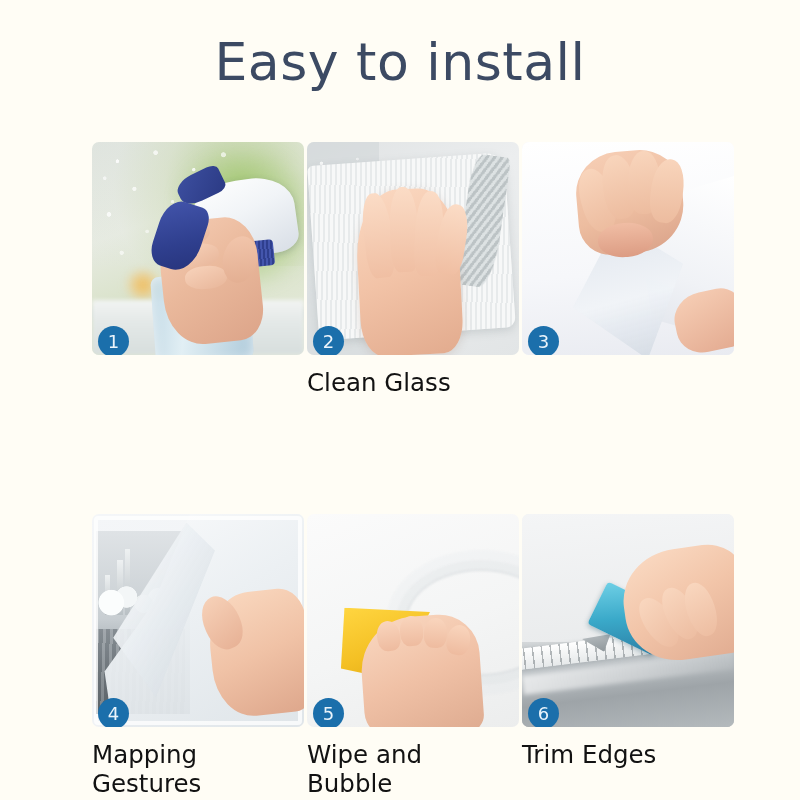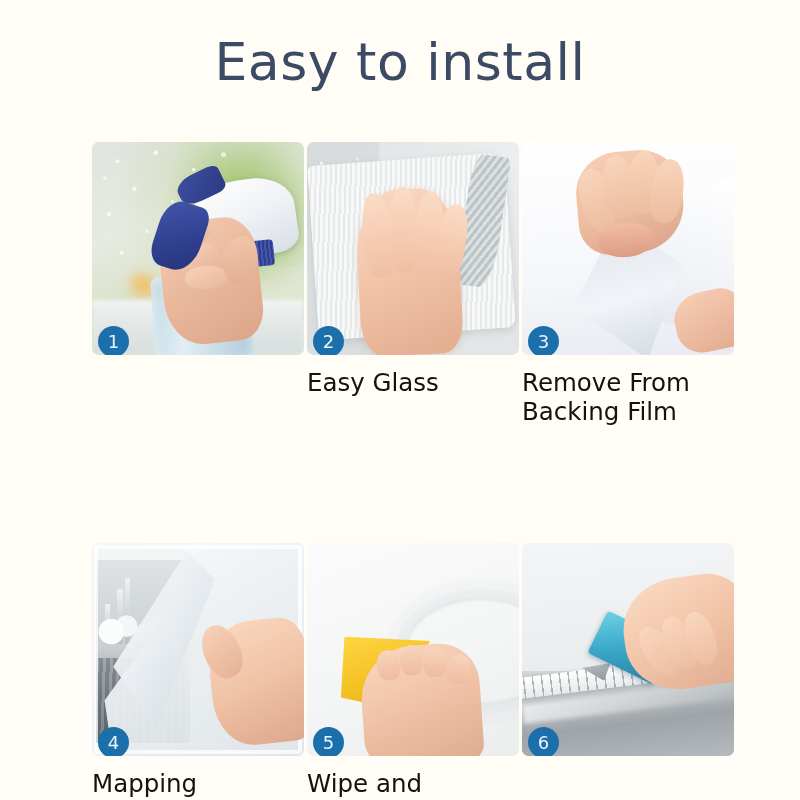--- a/index.html
+++ b/index.html
@@ -465,39 +465,37 @@
         <div class="tex"></div>
         <div class="cloth"></div>
         <div class="clothedge"></div>
         <div class="hand"></div>
         <div class="fgr g1"></div>
         <div class="fgr g2"></div>
         <div class="fgr g3"></div>
         <div class="fgr g4"></div>
         <div class="badge">2</div>
       </div>
-      <div class="caption">Easy Glass</div>
+      <div class="caption">Clean Glass</div>
     </div>
 
     <div class="step">
       <div class="photo p3">
         <div class="sheet"></div>
         <div class="fold2"></div>
         <div class="fold"></div>
         <div class="hand"></div>
         <div class="fgr g1"></div>
         <div class="fgr g2"></div>
         <div class="fgr g3"></div>
         <div class="fgr g4"></div>
         <div class="thumb"></div>
         <div class="hand2"></div>
         <div class="badge">3</div>
       </div>
-      <div class="caption">Remove From
-Backing Film</div>
     </div>
 
     <div class="step">
       <div class="photo p4">
         <div class="city">
           <div class="bld b1"></div>
           <div class="bld b2"></div>
           <div class="bld b3"></div>
         </div>
         <div class="trees"></div>
@@ -537,16 +535,17 @@
         <div class="ruler"></div>
         <div class="sheen"></div>
         <div class="blade"></div>
         <div class="knife"></div>
         <div class="hand"></div>
         <div class="fgr q1"></div>
         <div class="fgr q2"></div>
         <div class="fgr q3"></div>
         <div class="badge">6</div>
       </div>
+      <div class="caption">Trim Edges</div>
     </div>
 
   </div>
 </div>
 
 </body></html>

